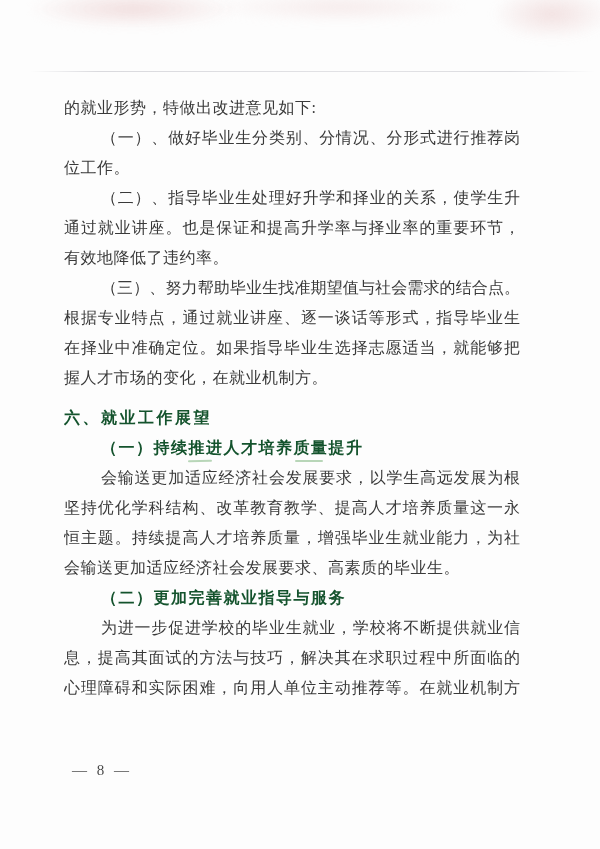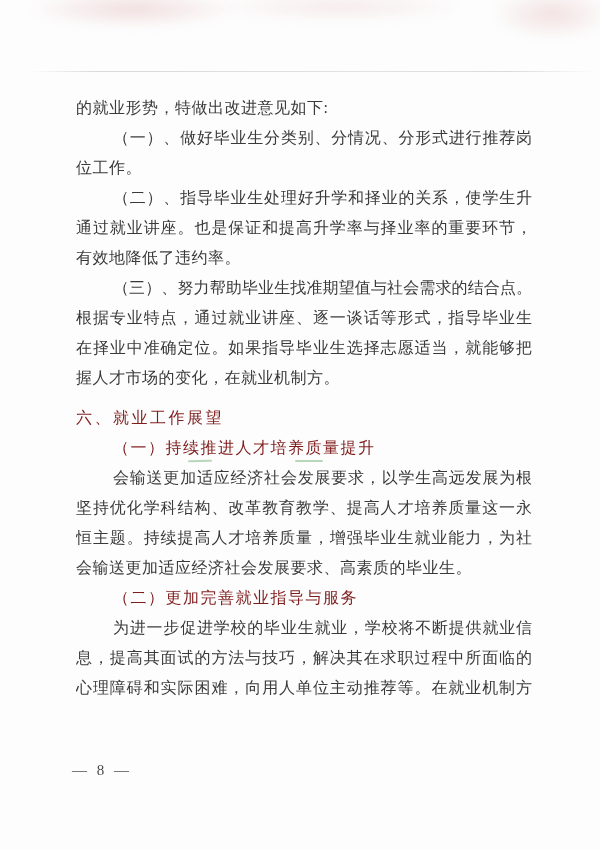--- a/index.html
+++ b/index.html
@@ -45,38 +45,38 @@
       rgba(165,165,175,0) 0%,
       rgba(165,165,175,.40) 12%,
       rgba(165,165,175,.30) 60%,
       rgba(165,165,175,.38) 85%,
       rgba(165,165,175,0) 100%);
     pointer-events: none;
   }
   
   .text-block {
     position: absolute;
-    left: 76px; top: 93px; width: 456px;
+    left: 64px; top: 93px; width: 456px;
     color: var(--ink);
   }
   .line {
     height: 30px; line-height: 30px;
     font-size: 16px;
     overflow: hidden;
     text-align: left;
     letter-spacing: 0.5px;
   }
   .justify, .indent-justify {
     text-align: justify;
     text-align-last: justify;
     -moz-text-align-last: justify;
     letter-spacing: 0;
   }
   .indent-justify, .subheading { padding-left: 37px; }
-  .heading, .subheading { font-weight: normal; color: #7f1d1d; }
+  .heading, .subheading { font-weight: bold; color: #14532d; }
   .heading { margin-top: 10px; letter-spacing: 2.5px; }
   .subheading { letter-spacing: 1.5px; }
   
   .green-mark {
     position: absolute; height: 2px;
     background: var(--green);
     opacity: .55; border-radius: 1px;
     pointer-events: none;
   }
   .g1 { left: 188px; top: 460px; width: 24px; transform: rotate(-1deg); }

